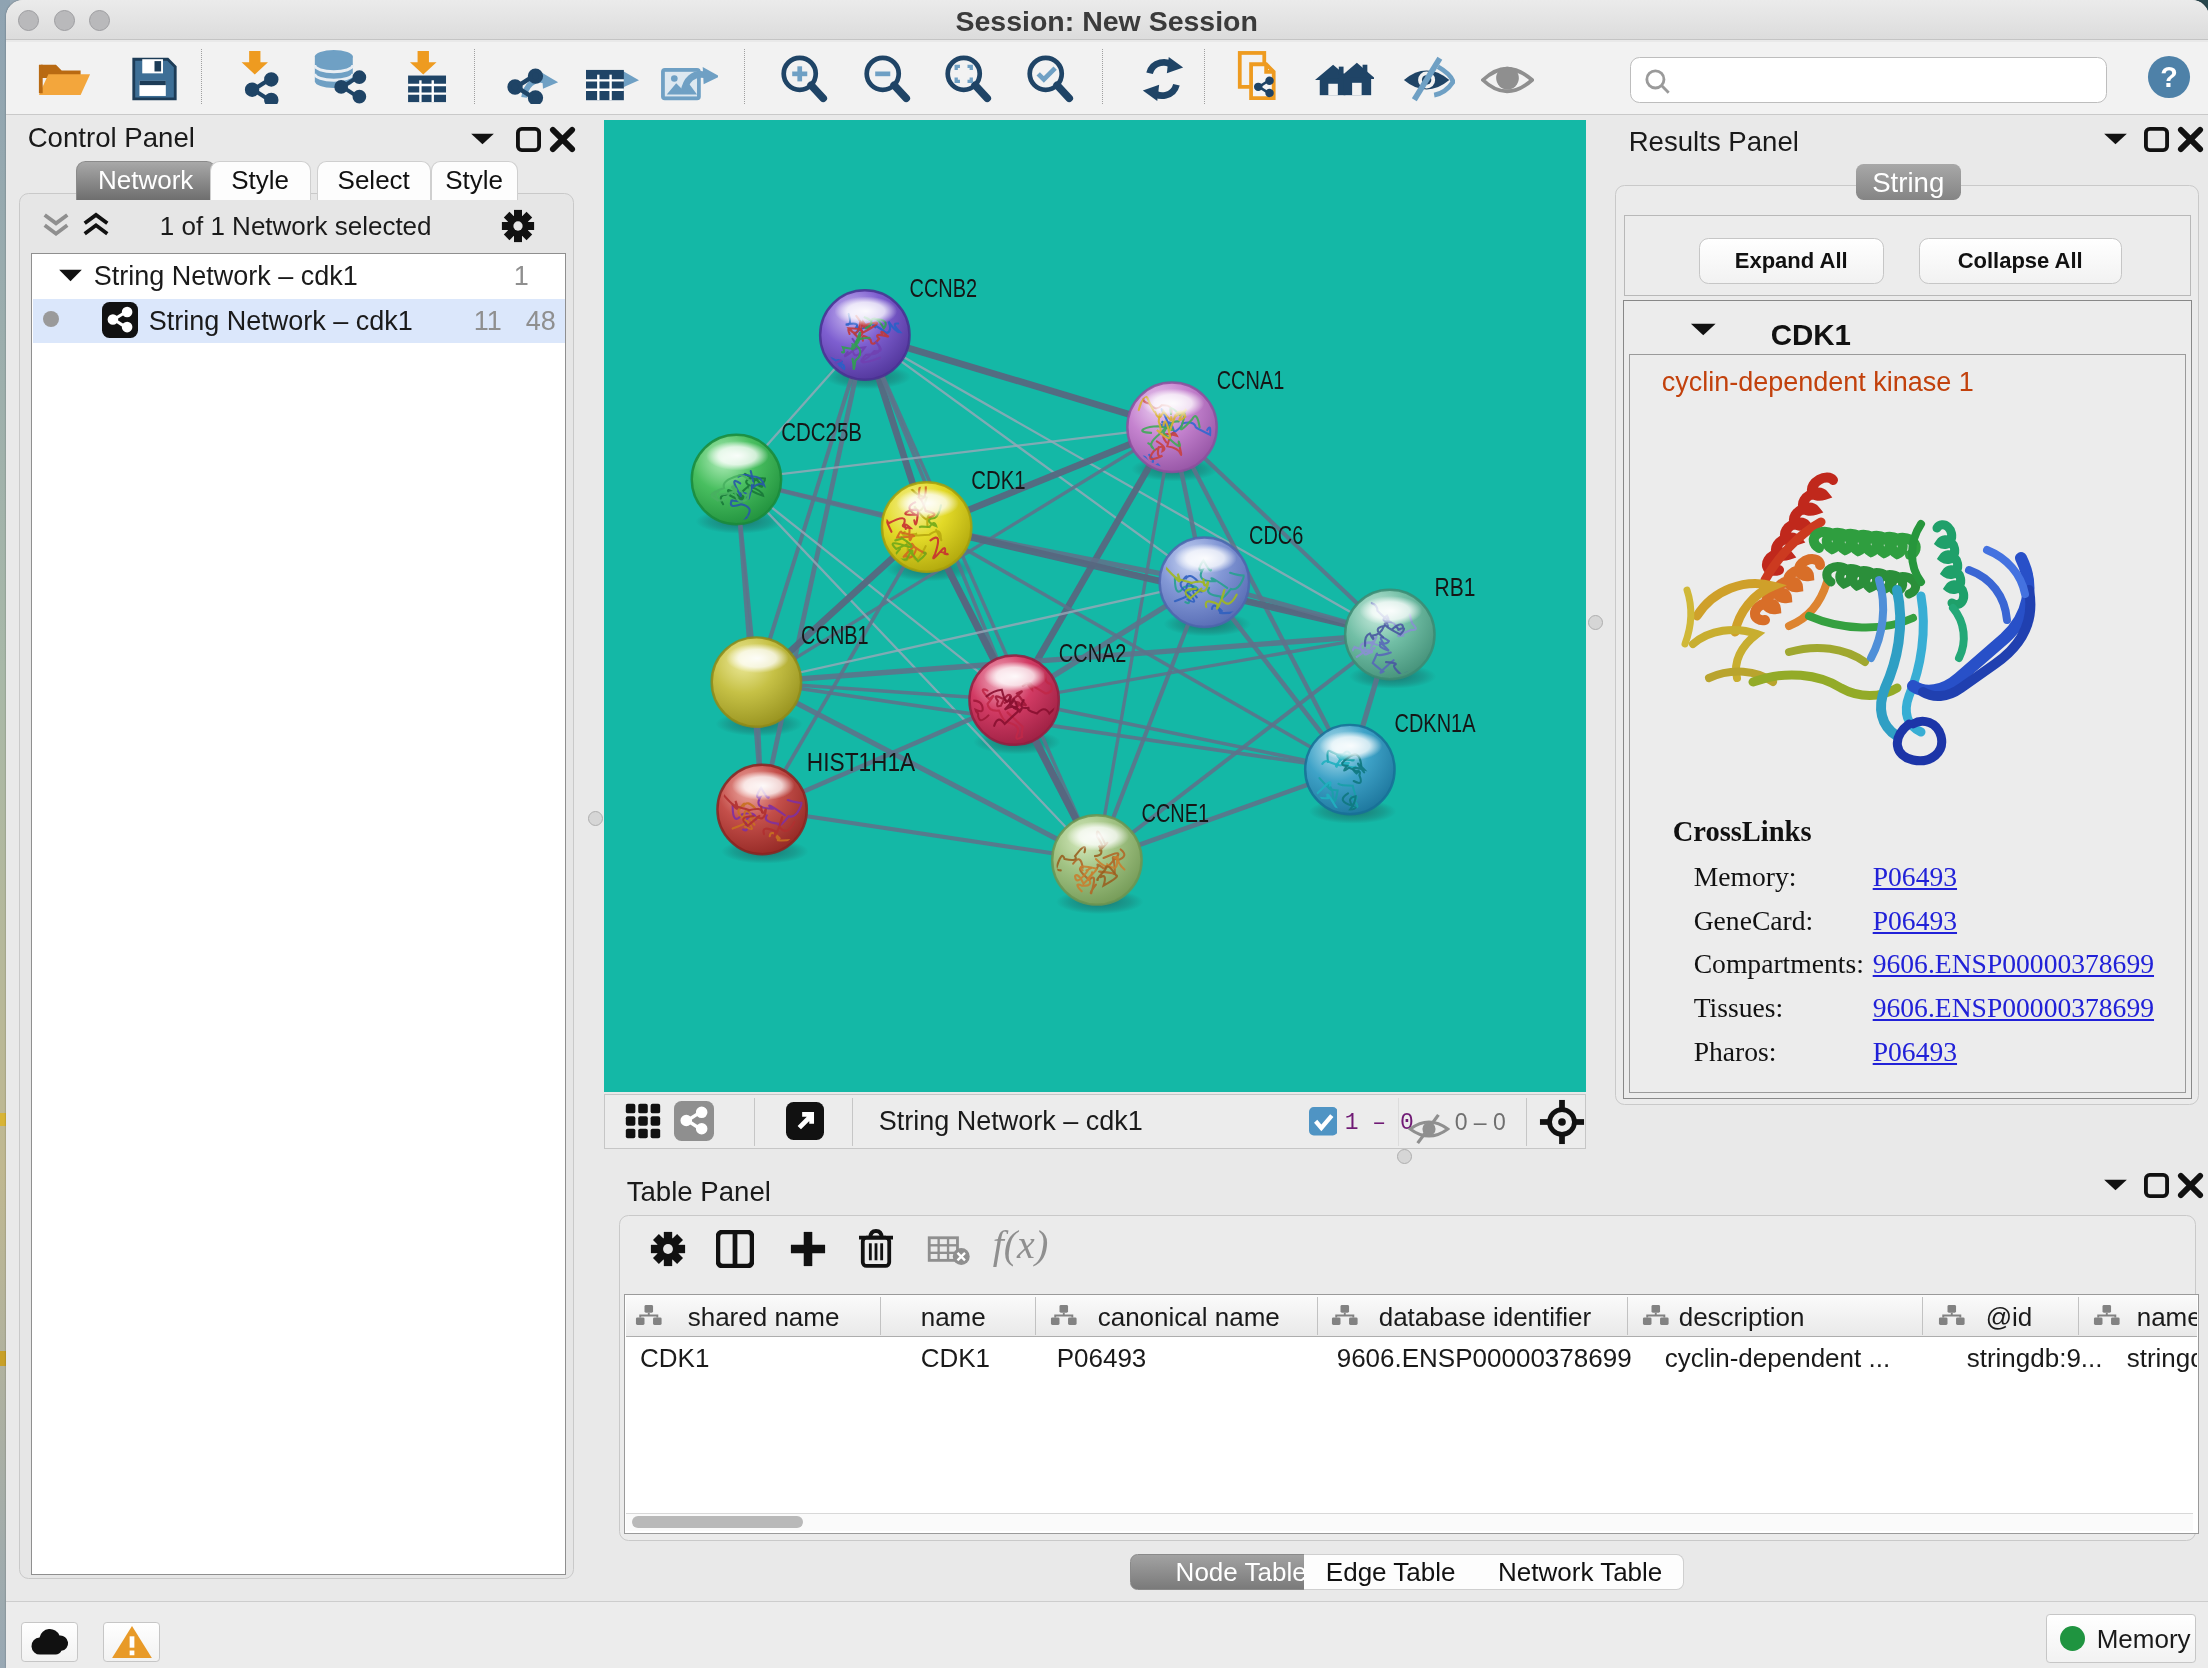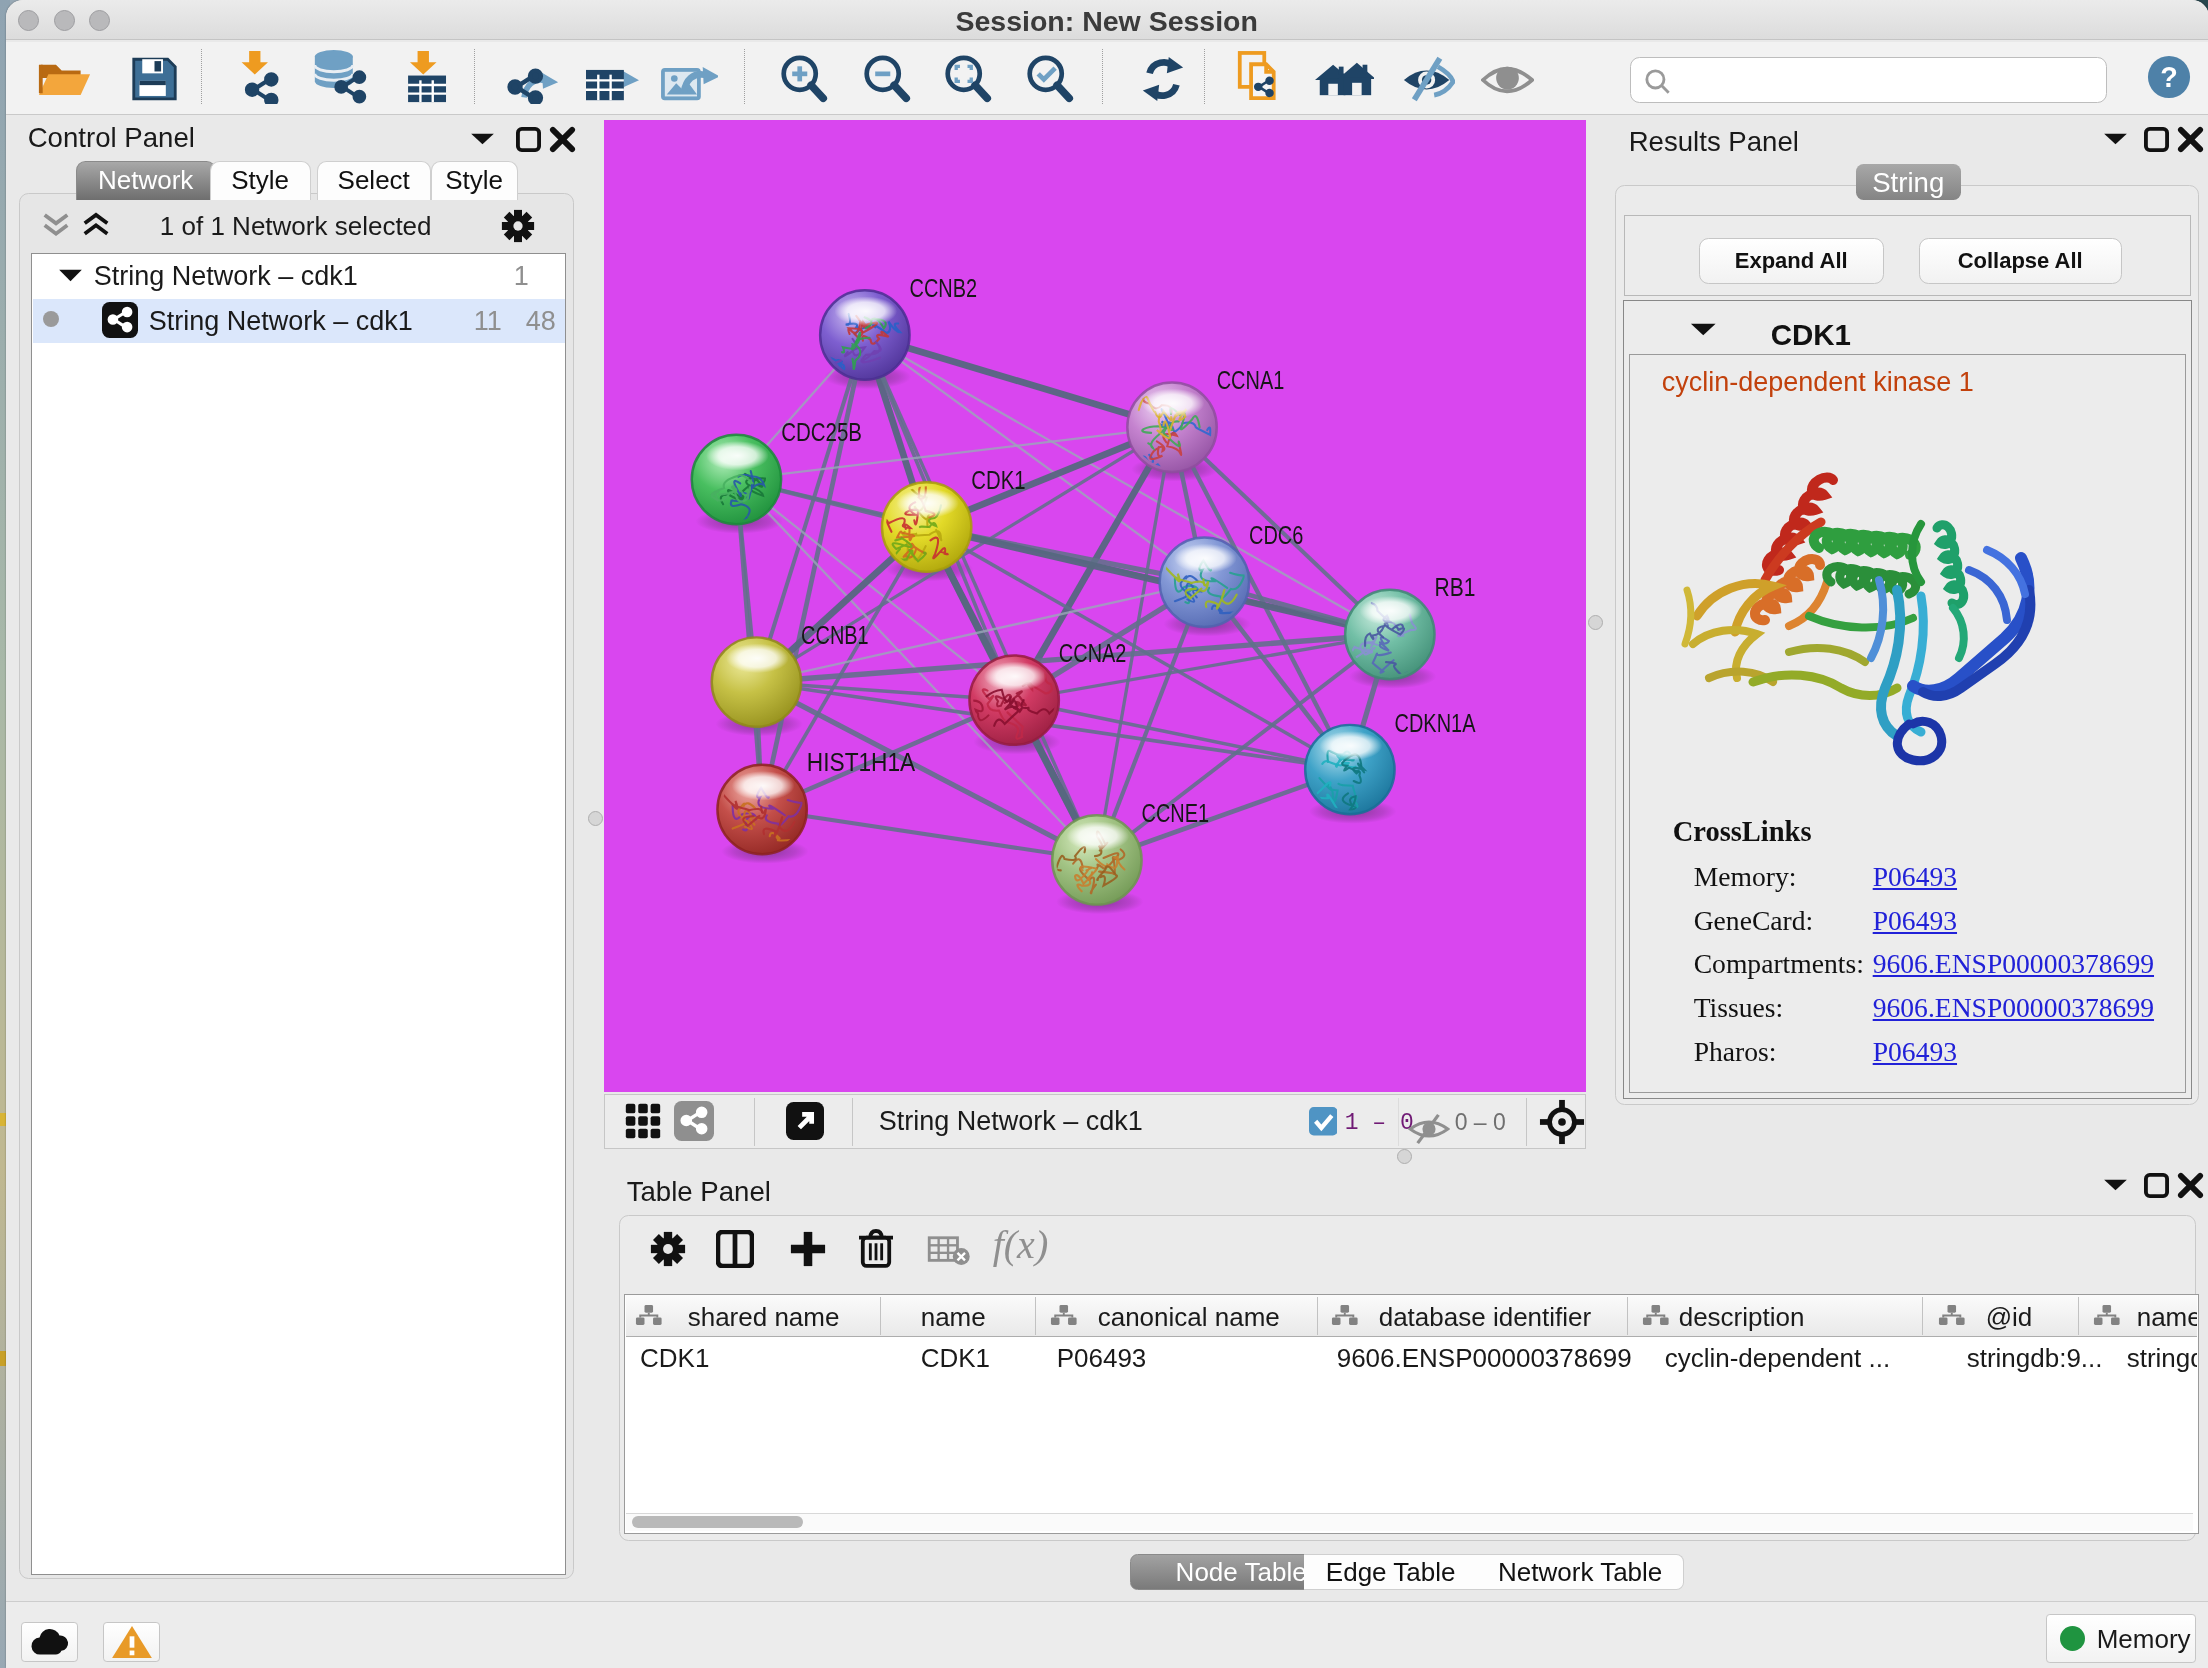--- a/index.html
+++ b/index.html
@@ -244,21 +244,21 @@
           <line x1="25.0" y1="10.5" x2="12.5" y2="18.5"></line>
           <line x1="12.5" y1="18.5" x2="25.0" y2="26.5"></line>
           <circle cx="26.5" cy="10.5" r="4.0"></circle>
           <circle cx="11.5" cy="18.5" r="4.0"></circle>
           <circle cx="26.5" cy="26.5" r="4.0"></circle>
         </g>
       </svg></div>
 <div style="position:absolute;left:143px;top:306px;font-size:27px;color:#1a1a1a;font-weight:normal;font-family:'Liberation Sans',sans-serif;white-space:nowrap;">String Network – cdk1</div>
 <div style="position:absolute;left:468px;top:306px;font-size:27px;color:#8f8f8f;font-weight:normal;font-family:'Liberation Sans',sans-serif;white-space:nowrap;">11</div>
 <div style="position:absolute;left:520px;top:306px;font-size:27px;color:#8f8f8f;font-weight:normal;font-family:'Liberation Sans',sans-serif;white-space:nowrap;">48</div>
-<div class="abs" style="left:598px;top:120px;width:982px;height:972px;background:#d946ef">
+<div class="abs" style="left:598px;top:120px;width:982px;height:972px;background:#14b8a6">
       <svg width="982" height="972" viewBox="0 0 1032 1022" style="position:absolute;left:0;top:0">
 <defs>
           <radialGradient id="shad" cx="0.5" cy="0.5" r="0.5">
 <stop offset="0" stop-color="rgba(40,40,50,0.45)"></stop>
             <stop offset="0.7" stop-color="rgba(40,40,50,0.18)"></stop>
             <stop offset="1" stop-color="rgba(40,40,50,0)"></stop>
           </radialGradient>
           <radialGradient id="glossg" cx="0.5" cy="0.5" r="0.5">
 <stop offset="0" stop-color="rgba(255,255,255,0.95)"></stop>
             <stop offset="0.6" stop-color="rgba(255,255,255,0.75)"></stop>

